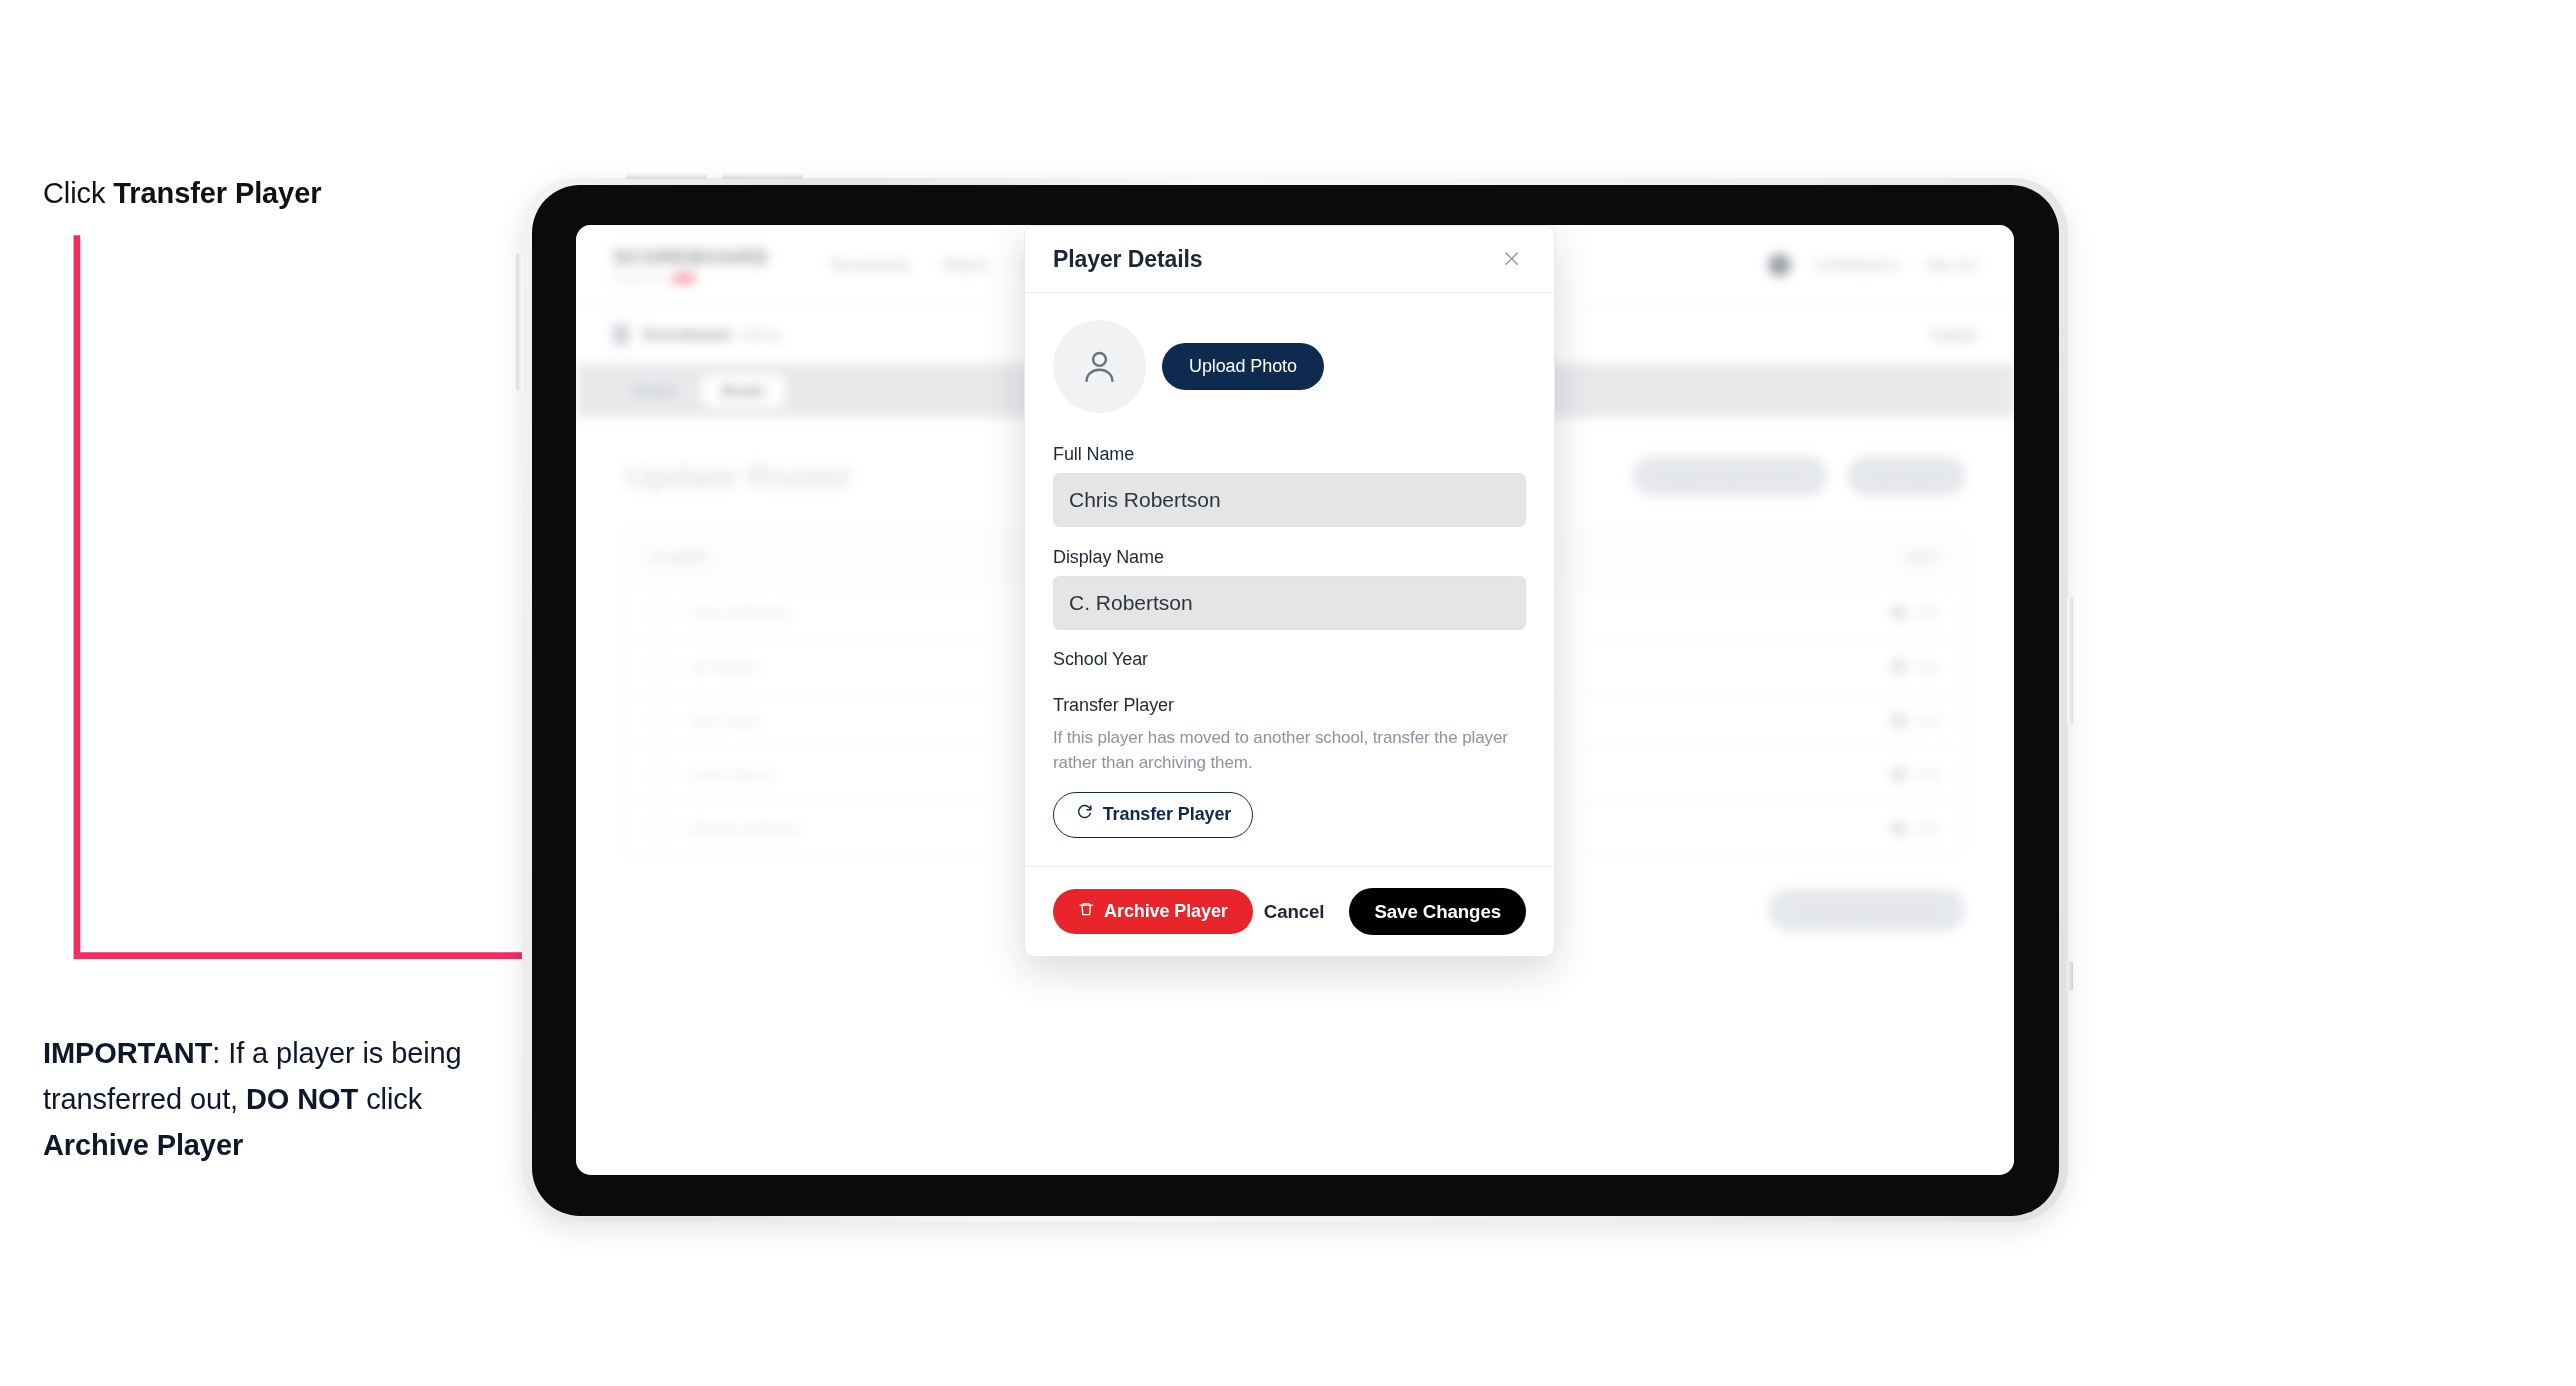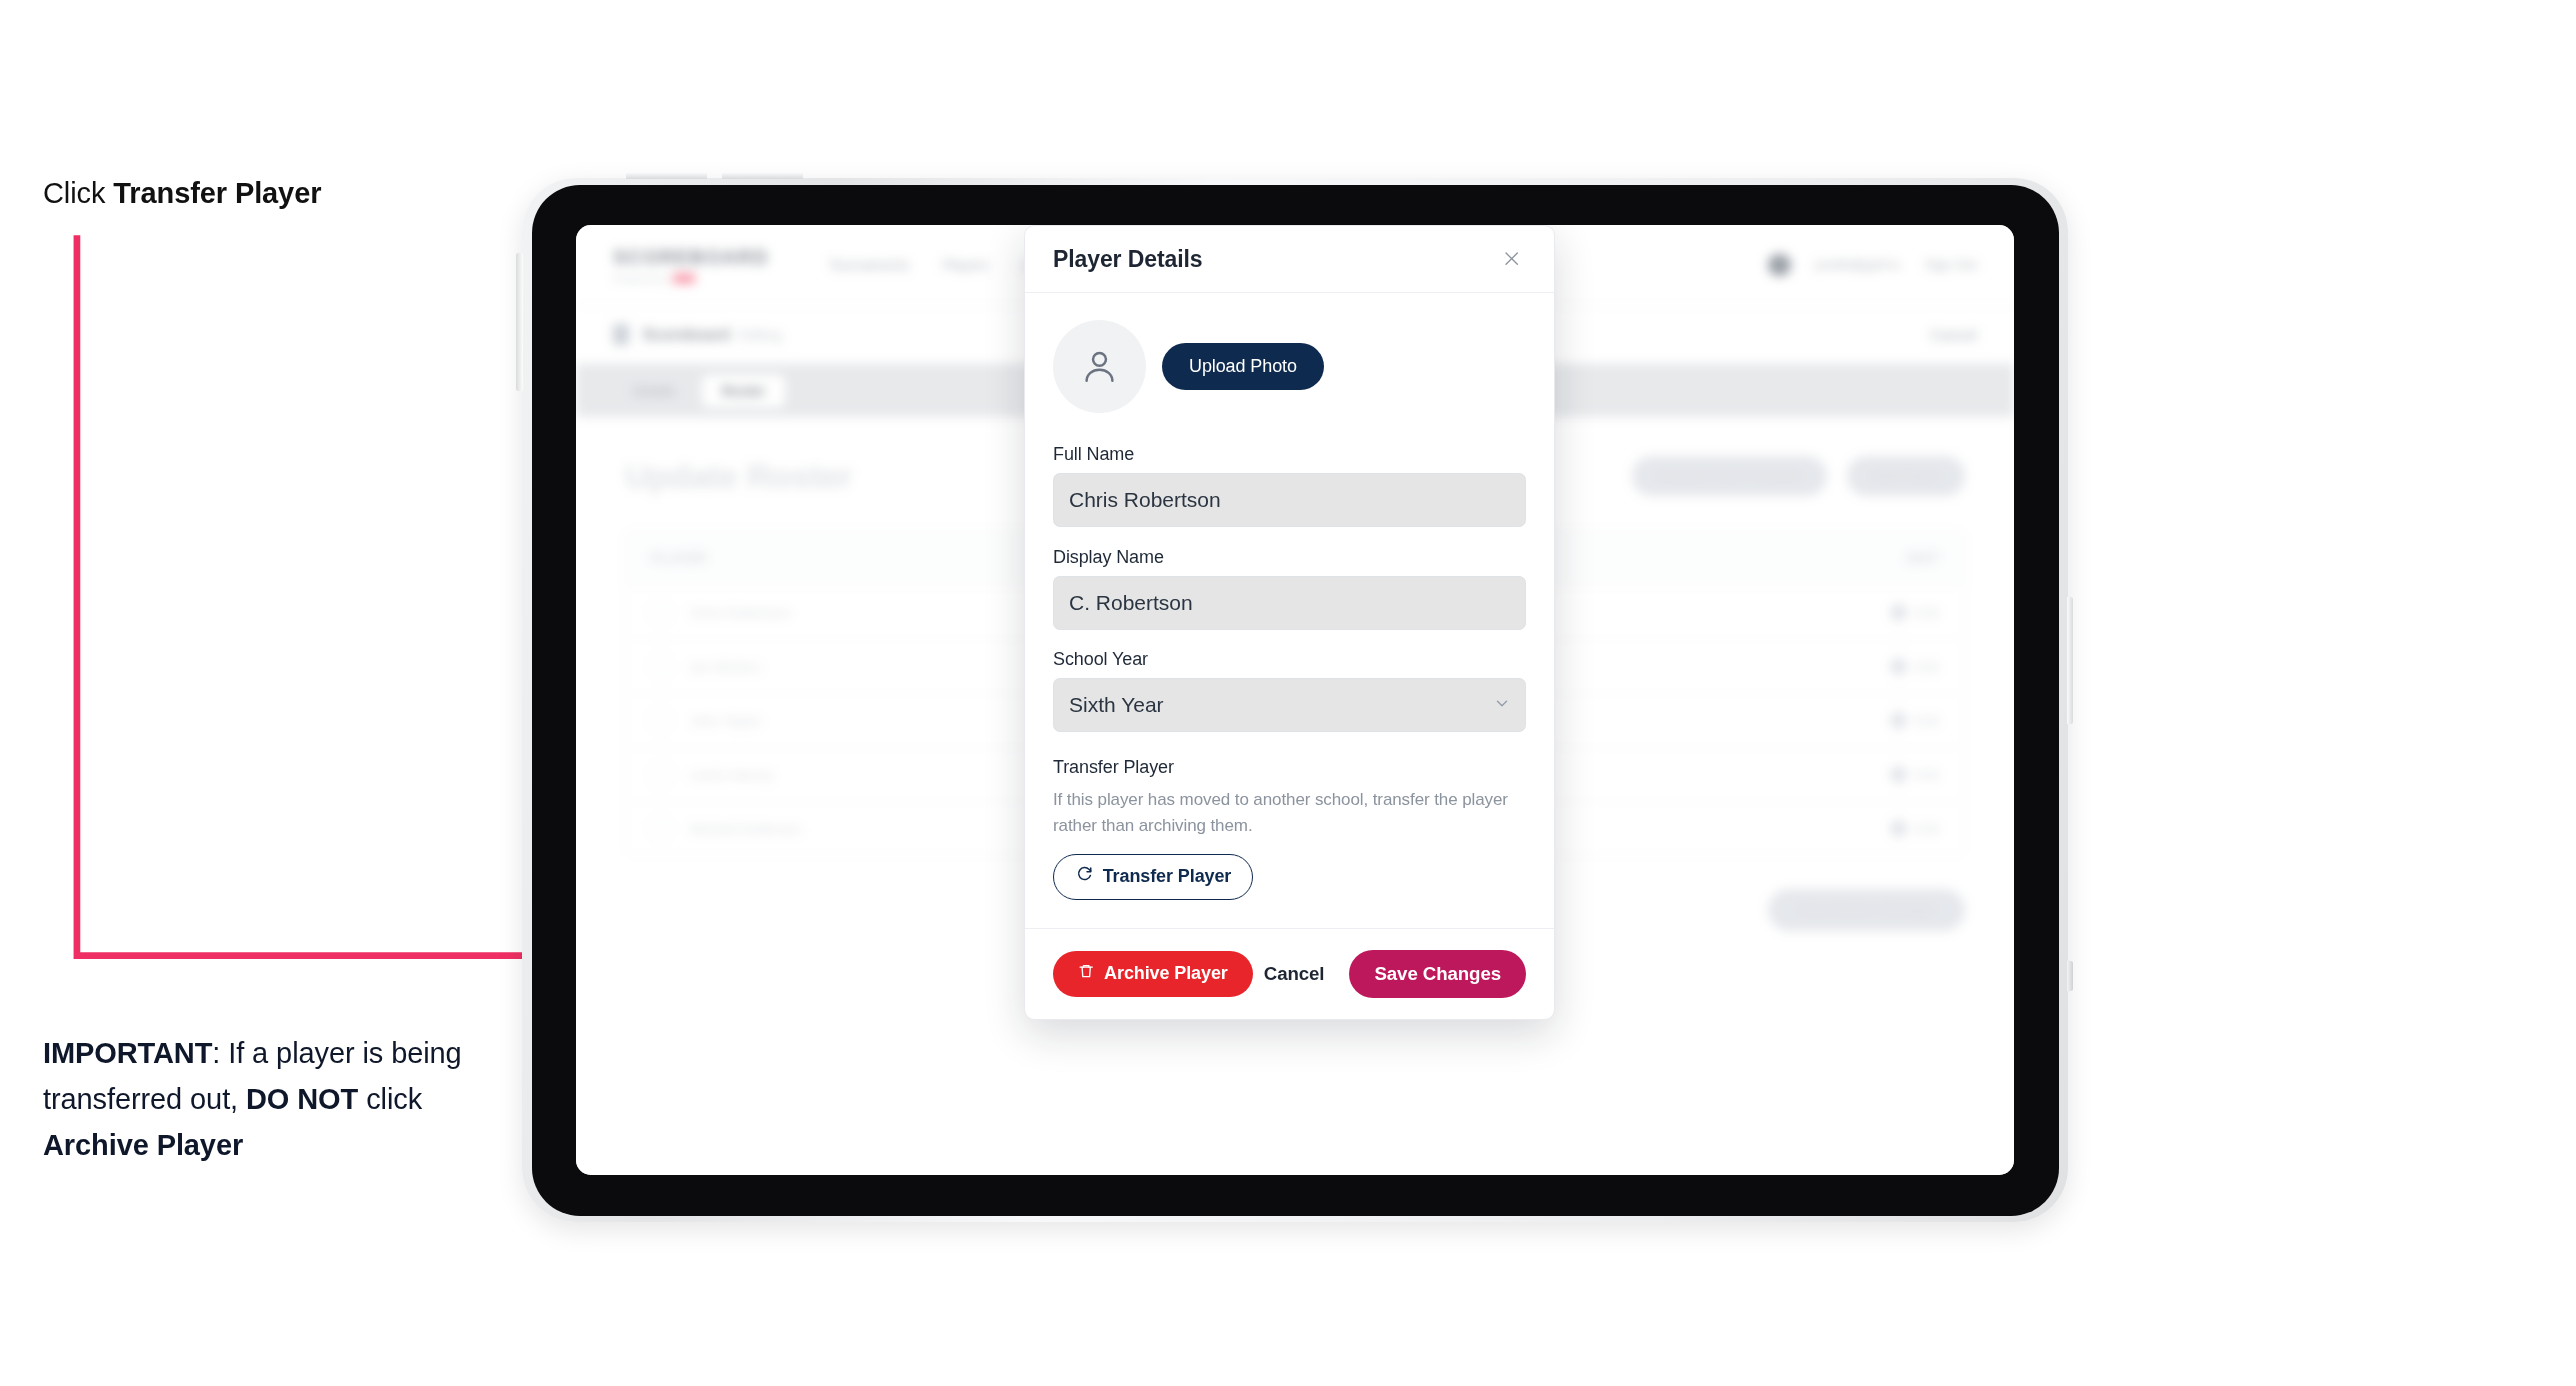--- a/index.html
+++ b/index.html
@@ -325,21 +325,21 @@
     letter-spacing:-0.1px;
   }
   .footer-right { margin-left:auto; display:flex; align-items:center; gap:25px; }
   .cancel-btn {
     background:none; border:none;
     font-size:18.7px; font-weight:700; color:#1d2632;
     cursor:pointer; font-family:"Liberation Sans", sans-serif;
     letter-spacing:-0.1px;
   }
   .save-btn {
-    background:#be185d; color:#ffffff;
+    background:#000000; color:#ffffff;
     border:none; border-radius:30px;
     font-size:18.7px; font-weight:600;
     padding: 12.7px 25px;
     cursor:pointer; font-family:"Liberation Sans", sans-serif;
     letter-spacing:-0.1px;
   }
 </style>
 </head>
 <body>
 
@@ -504,28 +504,20 @@
           </div>
 
           <div class="field">
             <label class="field-label">Display Name</label>
             <input class="field-input" type="text" value="C. Robertson" style="">
           </div>
 
 
           <div class="field">
             <label class="field-label">School Year</label>
-            <div class="select-wrap">
-              <input class="field-input" type="text" readonly="" value="Sixth Year" style="">
-              <span class="chev">
-                <svg width="18" height="18" viewBox="0 0 24 24" fill="none" stroke="currentColor" stroke-width="2" stroke-linecap="round" stroke-linejoin="round">
-                  <polyline points="6 9 12 15 18 9"></polyline>
-                </svg>
-              </span>
-            </div>
           </div>
 
           <div class="transfer-section">
             <div class="transfer-title">Transfer Player</div>
             <div class="transfer-desc">If this player has moved to another school, transfer the player rather than archiving them.</div>
             <button class="transfer-btn">
               <span>
                 <svg width="18" height="18" viewBox="0 0 24 24" fill="none" stroke="currentColor" stroke-width="2" stroke-linecap="round" stroke-linejoin="round">
                   <polyline points="21 4 21 9 16 9"></polyline>
                   <path d="M20.5 14a8 8 0 1 1-1.9-8.3L21 8"></path>

